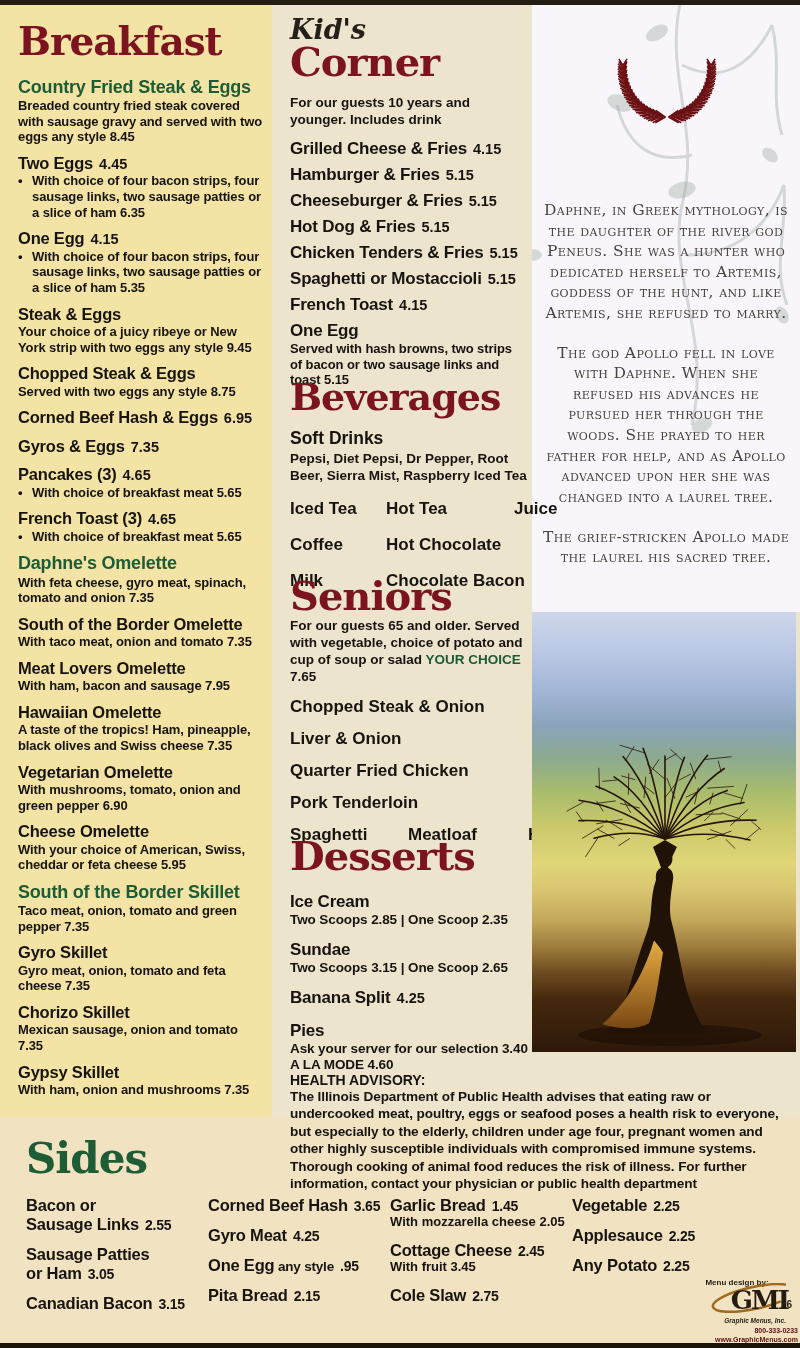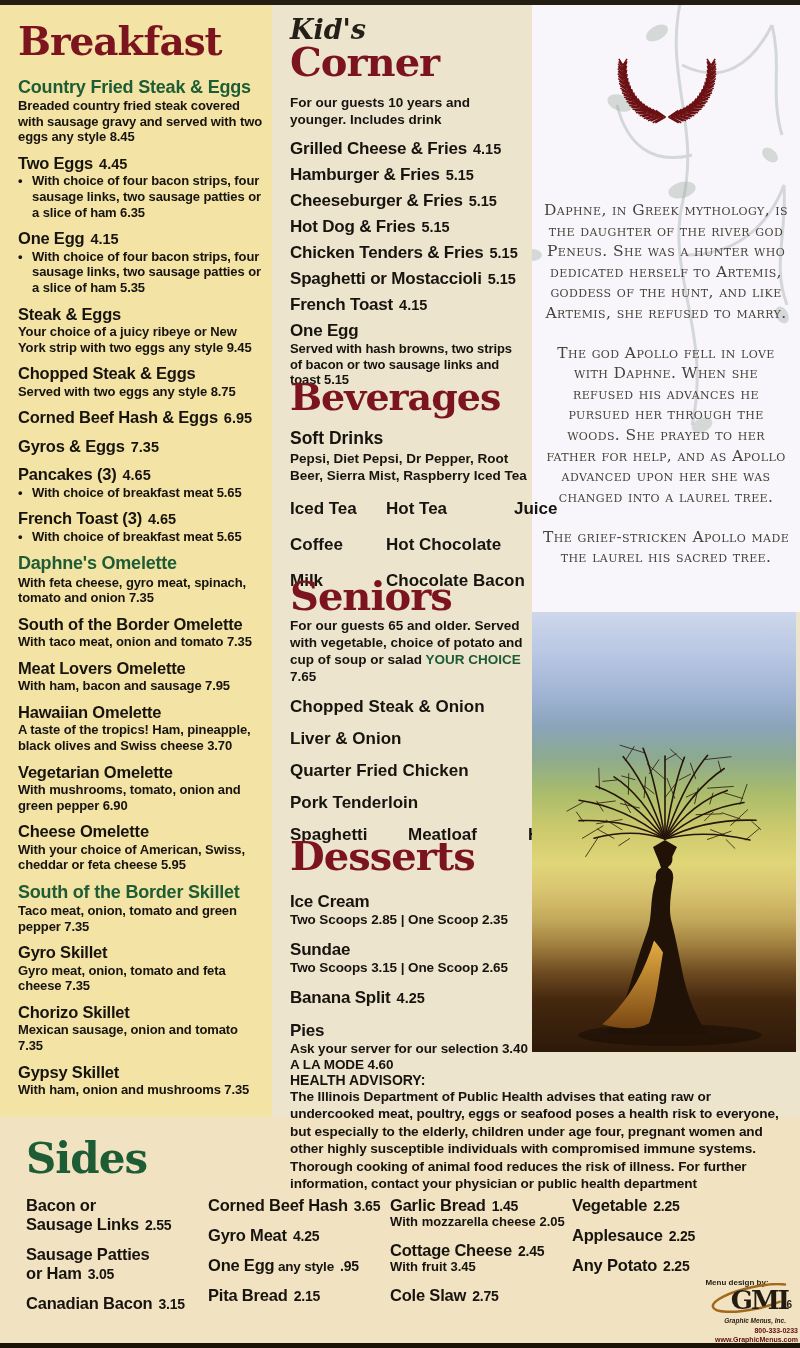--- a/index.html
+++ b/index.html
@@ -185,21 +185,21 @@
       <div class="item">
         <div><span class="nm">South of the Border Omelette</span></div>
         <div class="ds">With taco meat, onion and tomato 7.35</div>
       </div>
       <div class="item">
         <div><span class="nm">Meat Lovers Omelette</span></div>
         <div class="ds">With ham, bacon and sausage 7.95</div>
       </div>
       <div class="item">
         <div><span class="nm">Hawaiian Omelette</span></div>
-        <div class="ds">A taste of the tropics! Ham, pineapple, black olives and Swiss cheese 3.70</div>
+        <div class="ds">A taste of the tropics! Ham, pineapple, black olives and Swiss cheese 7.35</div>
       </div>
       <div class="item">
         <div><span class="nm">Vegetarian Omelette</span></div>
         <div class="ds">With mushrooms, tomato, onion and green pepper 6.90</div>
       </div>
       <div class="item">
         <div><span class="nm">Cheese Omelette</span></div>
         <div class="ds">With your choice of American, Swiss, cheddar or feta cheese 5.95</div>
       </div>
       <div class="item">

